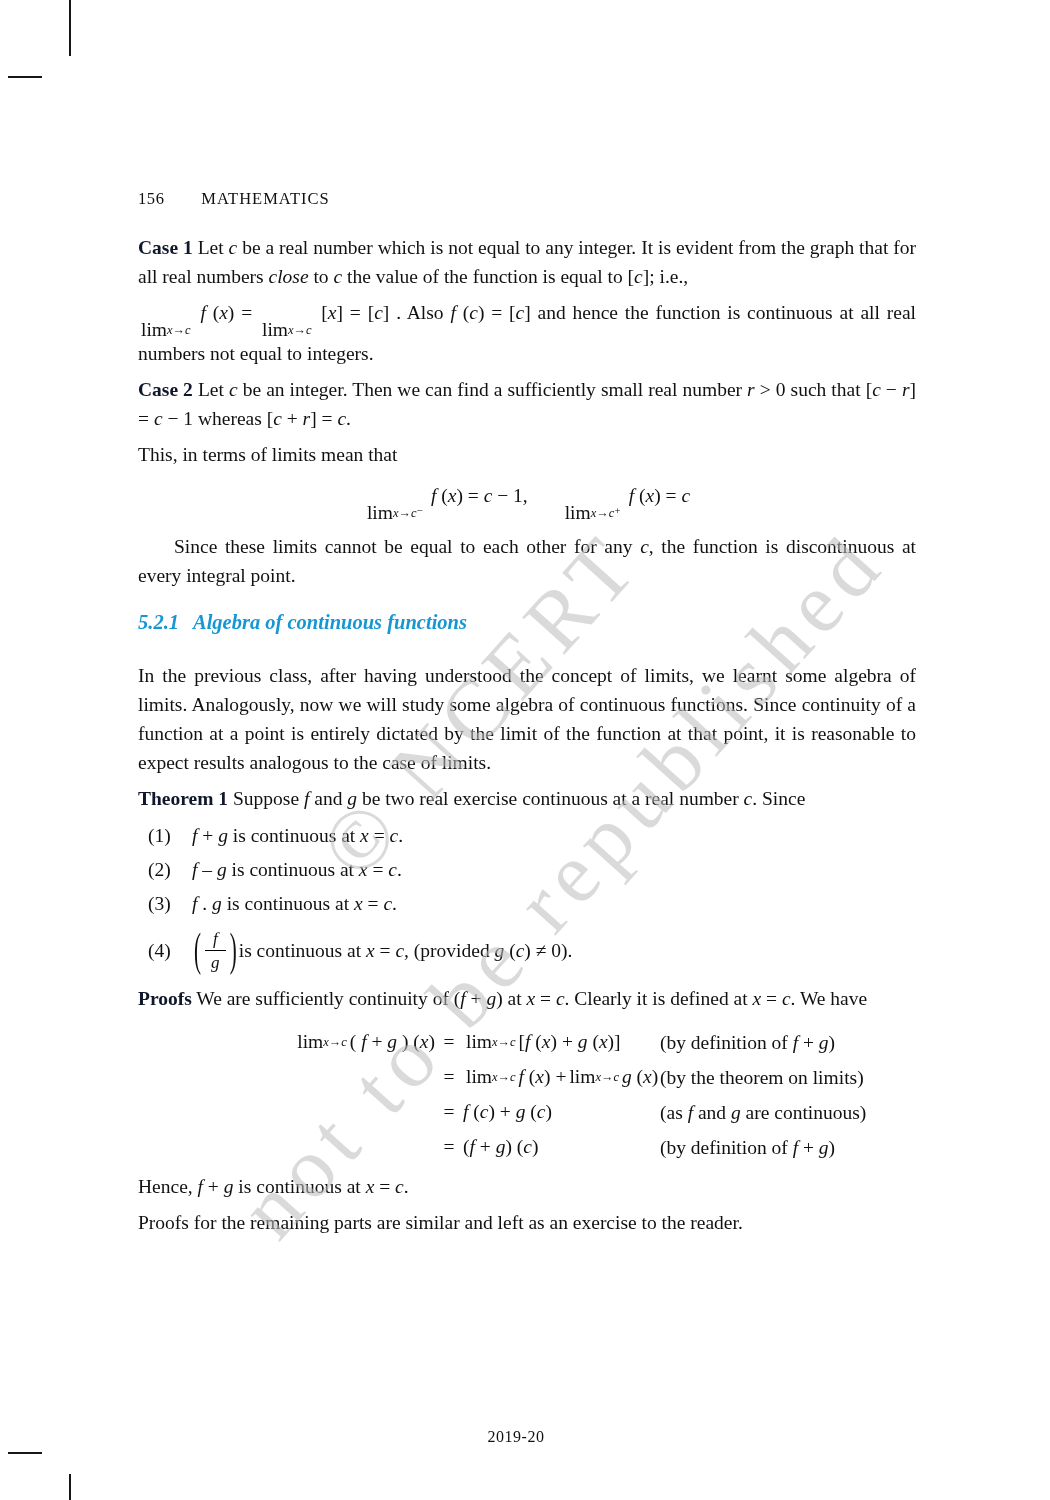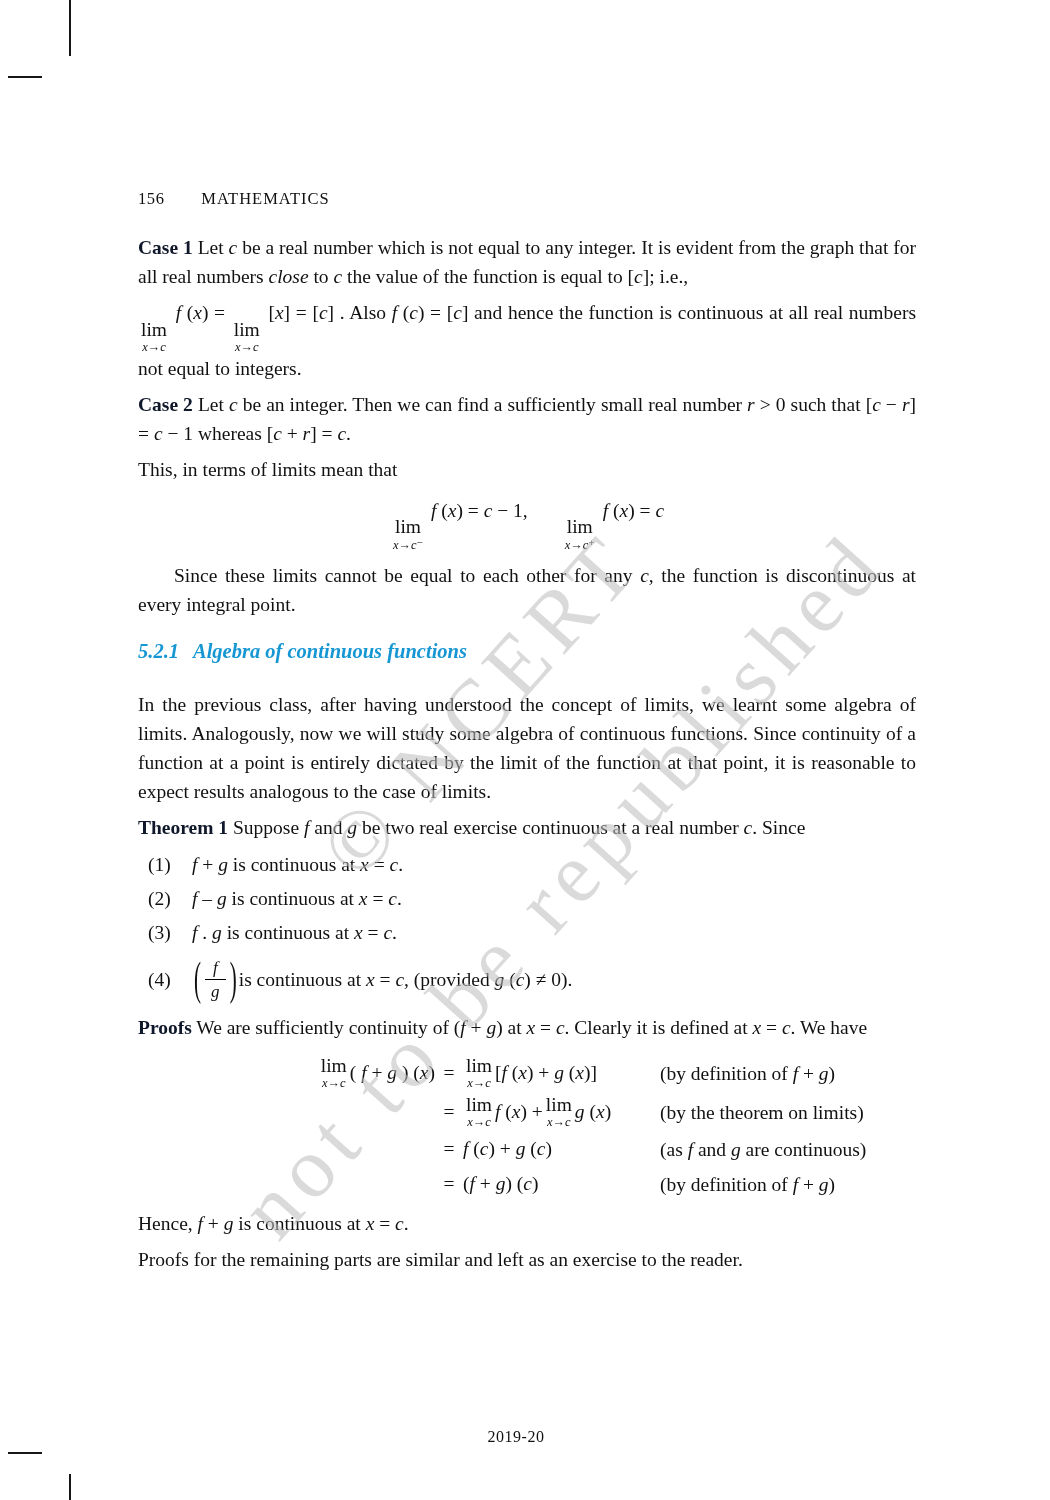--- a/index.html
+++ b/index.html
@@ -26,21 +26,21 @@
   .runhead{font-size:16.5px;letter-spacing:0.6px;margin-bottom:20px;}
   .runhead .pgnum{display:inline-block;}
   .runhead .booktitle{display:inline-block;margin-left:32px;letter-spacing:1px;}
 
   p.para{margin:7px 0;text-align:justify;}
   .indent{text-indent:36px;}
 
   .blue{color:#0f172a;font-weight:bold;font-style:normal;}
   .i{font-style:italic;}
 
-  .limstk{display:inline-flex;flex-direction:column;align-items:center;line-height:1;vertical-align:-0.85em;margin:0 3px;}
+  .limstk{display:inline-flex;flex-direction:row;align-items:center;line-height:1;vertical-align:-0.85em;margin:0 3px;}
   .limword{font-size:1em;line-height:1;}
   .limsub{font-size:0.64em;font-style:italic;line-height:1;margin-top:2px;}
 
   .mathline{margin:10px 0 6px;}
 
   .centered-math{
     text-align:center;margin:12px 0 10px;font-size:19.5px;
   }
   .centered-math .gap{display:inline-block;width:34px;}
 

